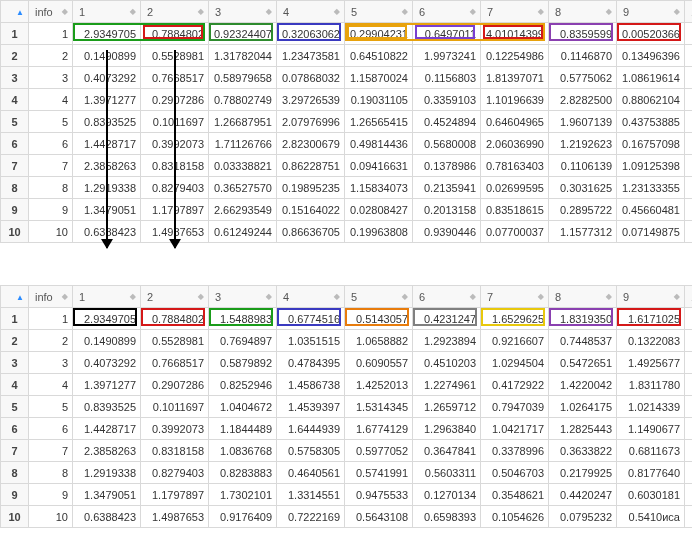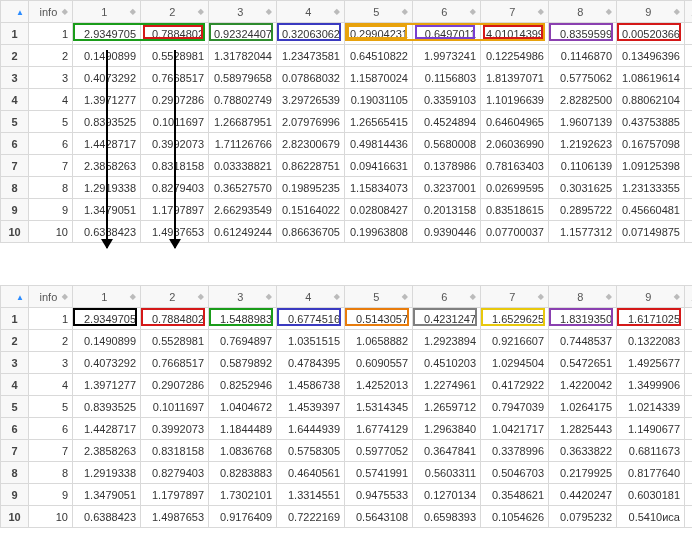--- a/index.html
+++ b/index.html
@@ -27,21 +27,21 @@
     text-align: right;
     white-space: nowrap;
     overflow: hidden;
     position: relative;
     background: #fff;
   }
   th {
     background: #f8f8f8;
     font-weight: normal;
     color: #555;
-    text-align: center;
+    text-align: left;
     padding-left: 6px;
   }
   th.rowhead, td.rowhead {
     text-align: center;
     font-weight: bold;
     color: #444;
     background: #f8f8f8;
   }
   col.idx { width: 28px; }
   col.info { width: 44px; }
@@ -216,21 +216,21 @@
           <td></td>
         </tr>
         <tr>
           <td class="rowhead">8</td>
           <td>8</td>
           <td>1.2919338</td>
           <td>0.8279403</td>
           <td>0.36527570</td>
           <td>0.19895235</td>
           <td>1.15834073</td>
-          <td>0.3237001</td>
+          <td>0.2135941</td>
           <td>0.02699595</td>
           <td>0.3031625</td>
           <td>1.23133355</td>
           <td></td>
         </tr>
         <tr>
           <td class="rowhead">9</td>
           <td>9</td>
           <td>1.3479051</td>
           <td>1.1797897</td>
@@ -356,21 +356,21 @@
           <td class="rowhead">4</td>
           <td>4</td>
           <td>1.3971277</td>
           <td>0.2907286</td>
           <td>0.8252946</td>
           <td>1.4586738</td>
           <td>1.4252013</td>
           <td>1.2274961</td>
           <td>0.4172922</td>
           <td>1.4220042</td>
-          <td>1.3499906</td>
+          <td>1.8311780</td>
           <td></td>
         </tr>
         <tr>
           <td class="rowhead">5</td>
           <td>5</td>
           <td>0.8393525</td>
           <td>0.1011697</td>
           <td>1.0404672</td>
           <td>1.4539397</td>
           <td>1.5314345</td>

